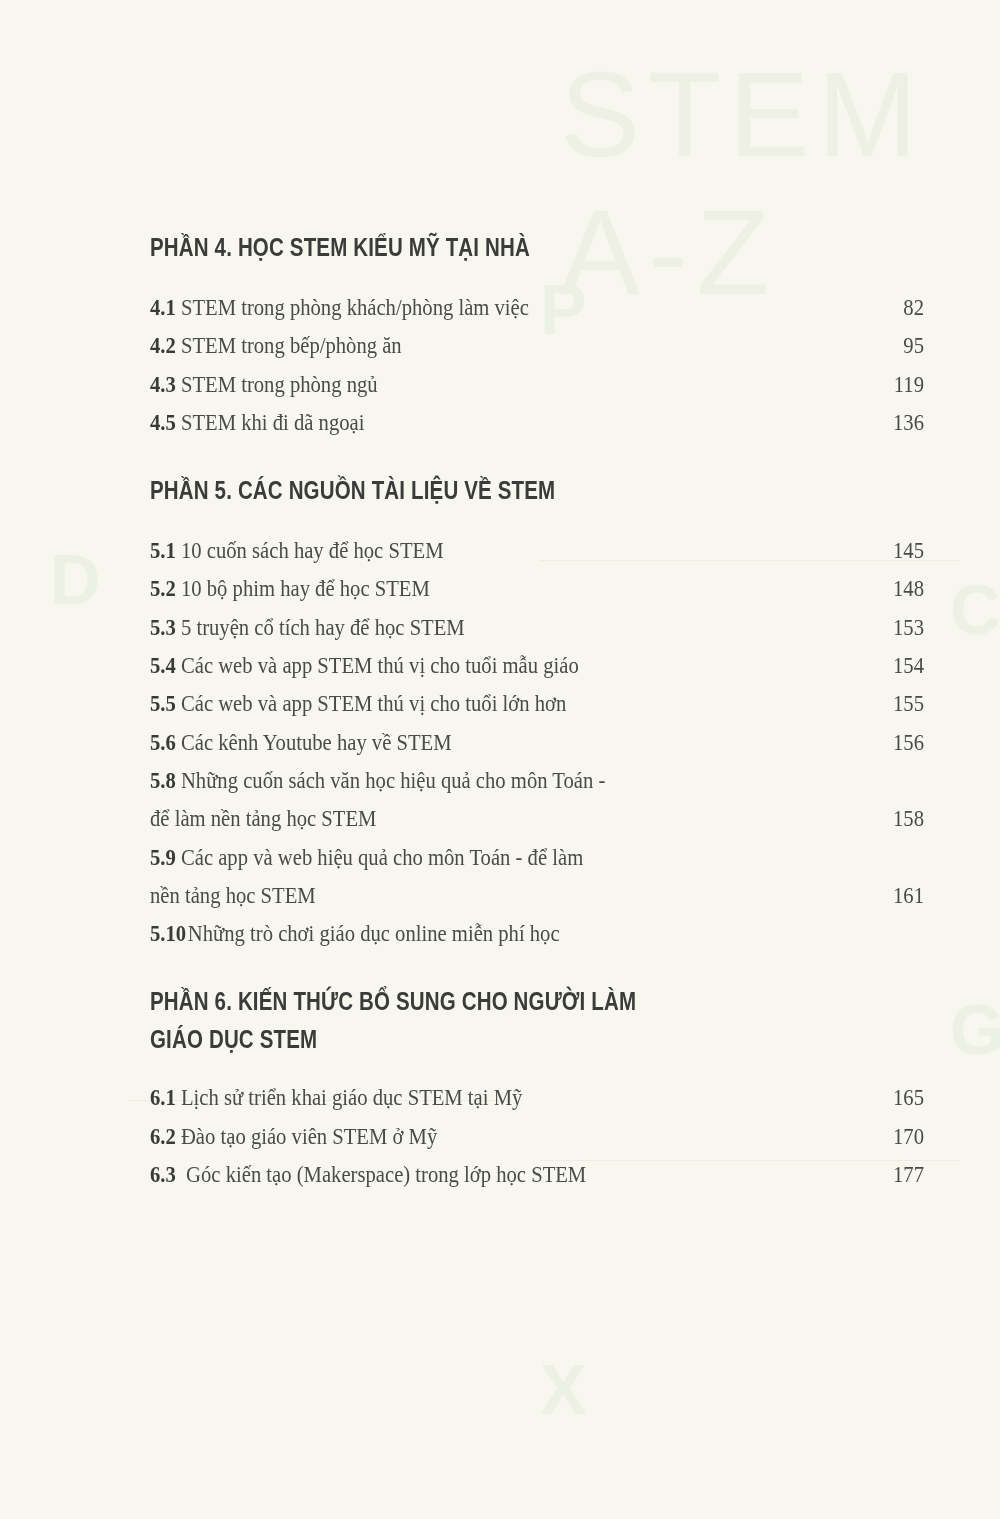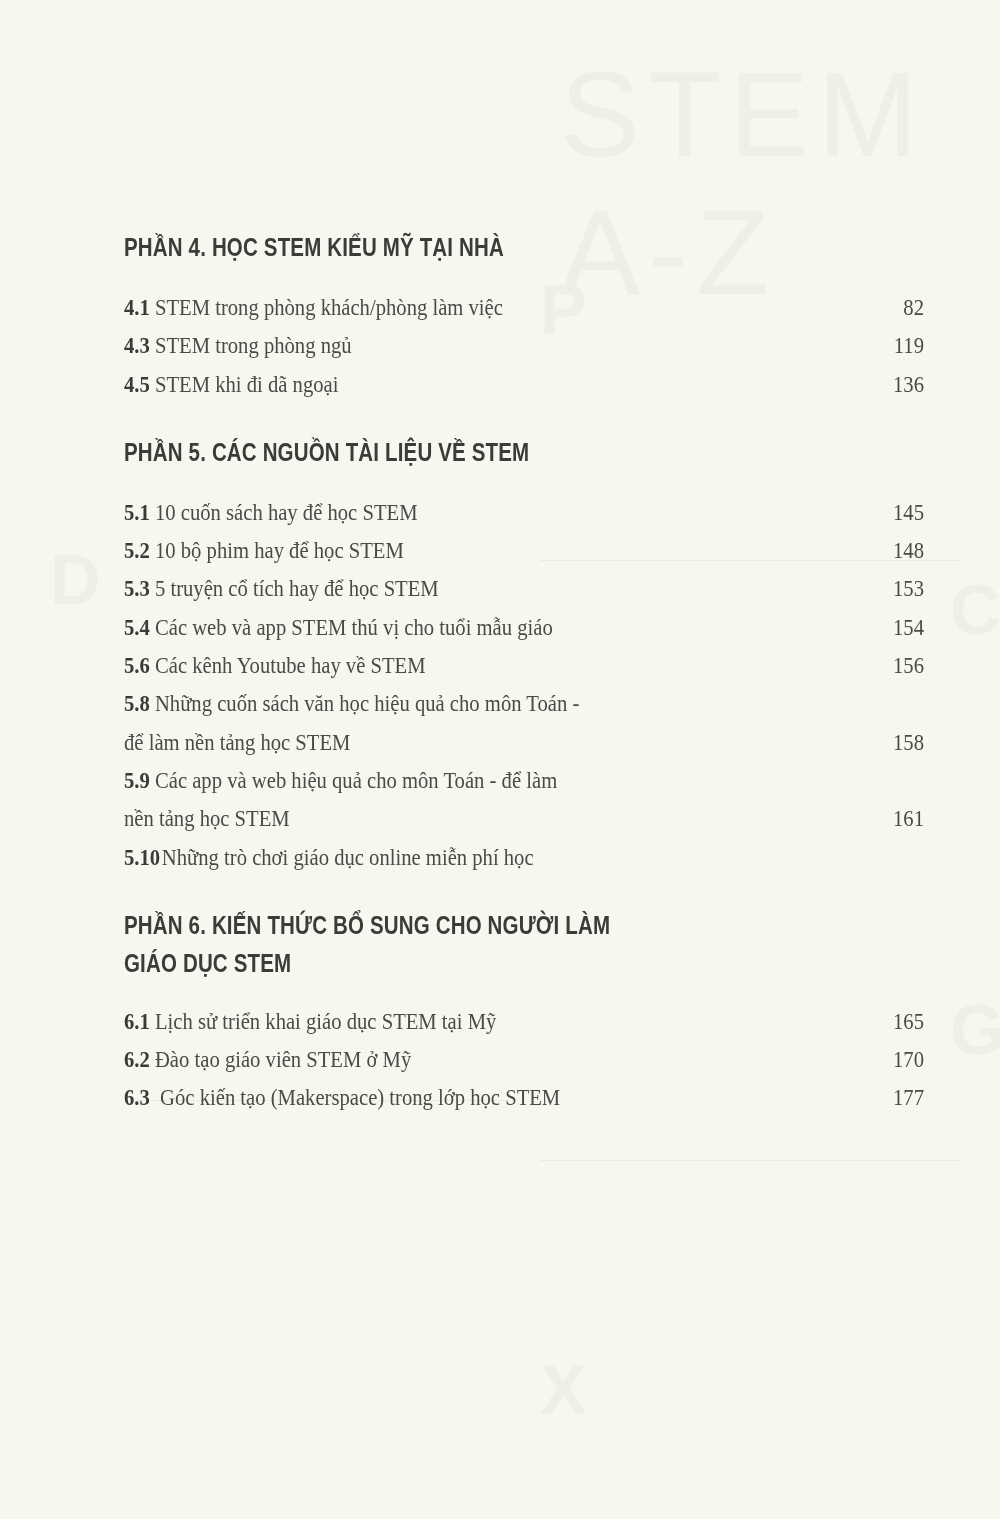--- a/index.html
+++ b/index.html
@@ -20,21 +20,21 @@
     color: #eef0e6; letter-spacing: 8px;
   }
   .bleed-letter {
     position: absolute; font-family: "Liberation Sans", sans-serif; font-weight: bold;
     color: #edf0e5; font-size: 70px;
   }
   .bleed-rule { position: absolute; height: 1px; background: #ecece3; }
   .page {
     position: absolute; left: 124px; top: 228px; width: 800px;
   }
-  .section { margin-bottom: 30px; }
+  .section { margin-bottom: 30px; margin-left: 26px; }
   .section-title {
     font-family: "Liberation Sans", sans-serif;
     font-weight: bold; font-size: 25px; line-height: 38px;
     color: #3b3b39; transform: scaleX(0.82); transform-origin: left;
     width: 122%;
     margin: 0 0 22px 0; letter-spacing: 0.2px;
   }
   .entry {
     display: flex; align-items: baseline;
     font-size: 24px; line-height: 38.3px;
@@ -70,20 +70,24 @@
 
 <div class="page">
 
   <div class="section">
     <div class="section-title">PHẦN 4. HỌC STEM KIỂU MỸ TẠI NHÀ</div>
     <div class="entry">
       <span class="entry-text"><span class="num">4.1</span><span class="label">STEM trong phòng khách/phòng làm việc</span></span>
       <span class="page-num">82</span>
     </div>
     <div class="entry">
+      <span class="entry-text"><span class="num">4.2</span><span class="label">STEM trong bếp/phòng ăn</span></span>
+      <span class="page-num">95</span>
+    </div>
+    <div class="entry">
       <span class="entry-text"><span class="num">4.3</span><span class="label">STEM trong phòng ngủ</span></span>
       <span class="page-num">119</span>
     </div>
     <div class="entry">
       <span class="entry-text"><span class="num">4.5</span><span class="label">STEM khi đi dã ngoại</span></span>
       <span class="page-num">136</span>
     </div>
   </div>
 
   <div class="section">
@@ -96,20 +100,24 @@
       <span class="entry-text"><span class="num">5.2</span><span class="label">10 bộ phim hay để học STEM</span></span>
       <span class="page-num">148</span>
     </div>
     <div class="entry">
       <span class="entry-text"><span class="num">5.3</span><span class="label">5 truyện cổ tích hay để học STEM</span></span>
       <span class="page-num">153</span>
     </div>
     <div class="entry">
       <span class="entry-text"><span class="num">5.4</span><span class="label">Các web và app STEM thú vị cho tuổi mẫu giáo</span></span>
       <span class="page-num">154</span>
+    </div>
+    <div class="entry">
+      <span class="entry-text"><span class="num">5.5</span><span class="label">Các web và app STEM thú vị cho tuổi lớn hơn</span></span>
+      <span class="page-num">155</span>
     </div>
     <div class="entry">
       <span class="entry-text"><span class="num">5.6</span><span class="label">Các kênh Youtube hay về STEM</span></span>
       <span class="page-num">156</span>
     </div>
     <div class="entry">
       <span class="entry-text"><span class="num">5.8</span><span class="label">Những cuốn sách văn học hiệu quả cho môn Toán -</span></span>
       <span class="page-num"></span>
     </div>
     <div class="entry">

